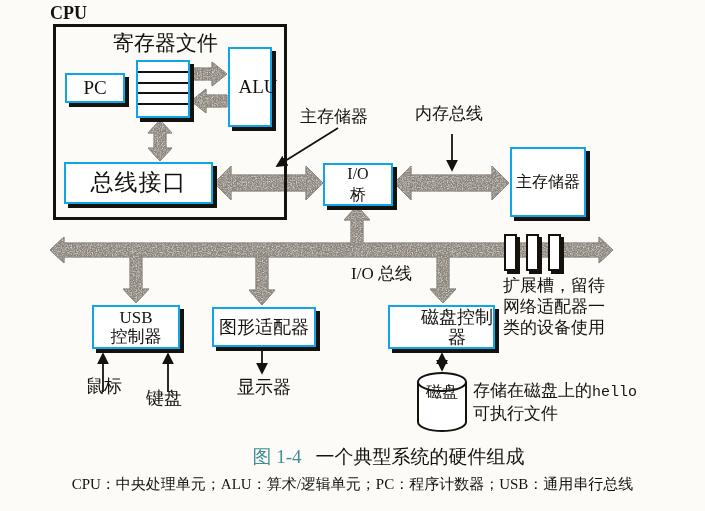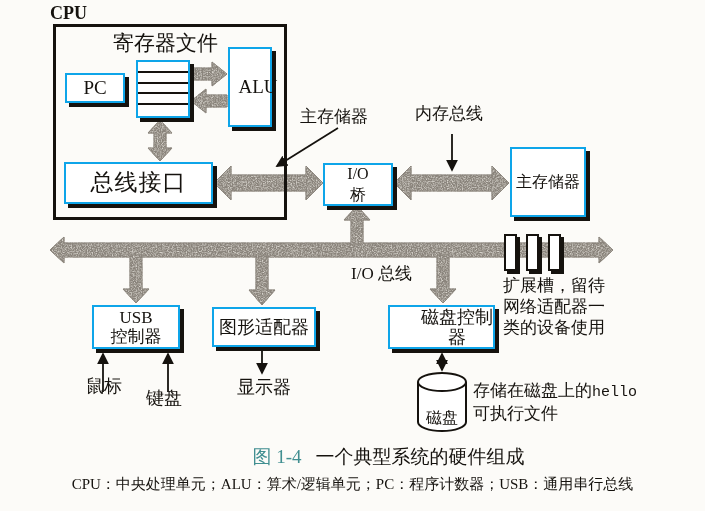--- a/index.html
+++ b/index.html
@@ -34,21 +34,21 @@
   #membus-label{left:415px;top:102px;font-size:17px;}
   #iobus-label{left:328px;top:262px;font-size:17px;margin-left:23px;}
 
   
   #usb-box{left:92px;top:305px;width:88px;height:44px;font-size:17px;}
   #gfx-box{left:212px;top:307px;width:104px;height:40px;font-size:18px;}
   #diskctl-box{left:388px;top:305px;width:107px;height:44px;font-size:18px;padding-left:31px;}
   #mouse-label{left:86px;top:374px;font-size:18px;}
   #keyboard-label{left:146px;top:374px;font-size:18px;margin-top:12px;}
   #display-label{left:237px;top:375px;font-size:18px;}
-  #disk-label{left:418px;top:408px;width:48px;text-align:center;font-size:16px;}
+  #disk-label{left:418px;top:382px;width:48px;text-align:center;font-size:16px;}
 
   .slot{position:absolute;width:13px;height:37px;top:234px;background:#fff;
         border:2px solid #15120e;box-shadow:3px 3px 0 #15120e;z-index:5;box-sizing:border-box;}
   #slot-1{left:504px;} #slot-2{left:526px;} #slot-3{left:548px;}
 
   #expansion-note{left:503px;top:275px;font-size:17px;line-height:21px;white-space:nowrap;}
   #disk-note{left:473px;top:380px;font-size:17px;line-height:21px;white-space:nowrap;}
   .code{font-family:"Liberation Mono","DejaVu Sans Mono",monospace;font-size:15px;}
 
   

